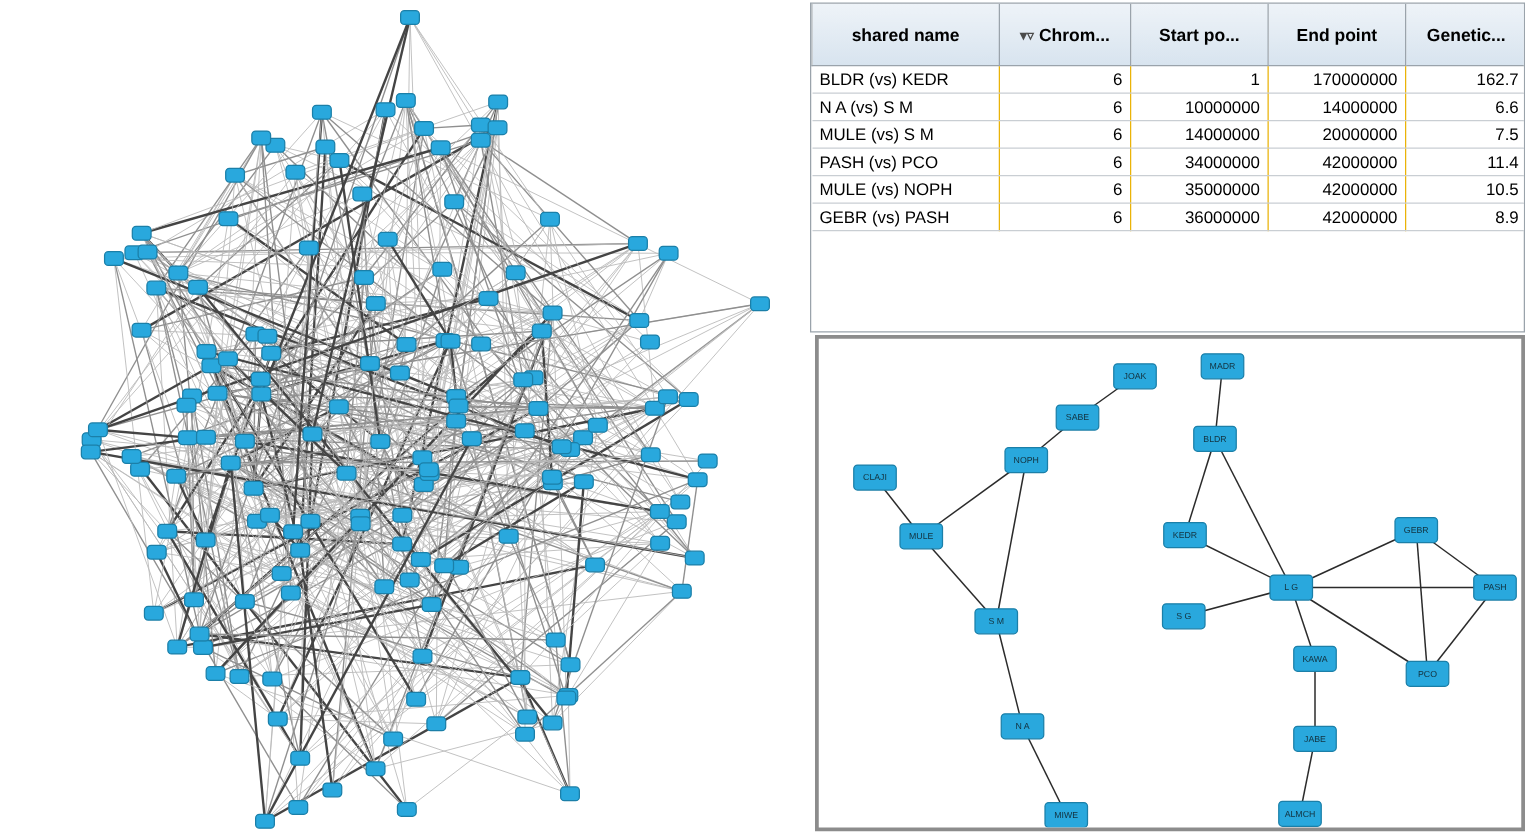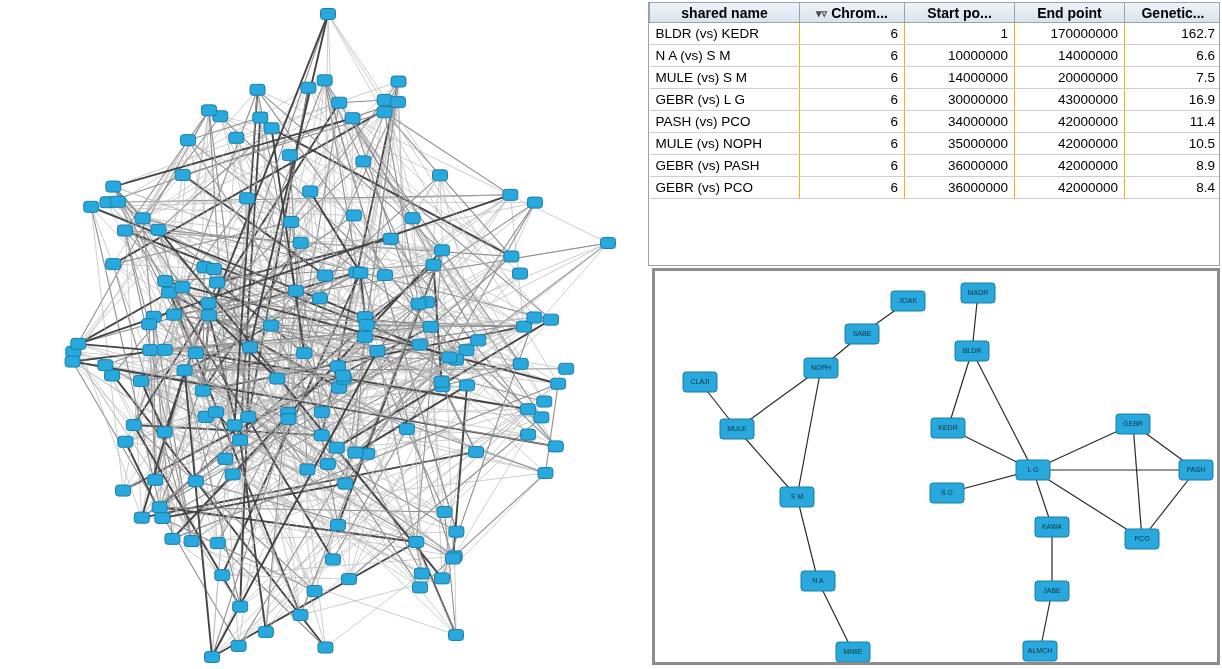--- a/index.html
+++ b/index.html
@@ -45,21 +45,21 @@
     color: #000;
     table-layout: fixed;
   }
   table.data-table th {
     background: linear-gradient(#eef3f8, #d8e4ef);
     border: 1px solid #9aa3ab;
     border-top: none;
     height: 19px;
     font-weight: bold;
     font-size: 14px;
-    padding: 0 6px;
+    padding: 15px 6px;
     text-align: center;
     white-space: nowrap;
     overflow: hidden;
   }
   table.data-table td {
     border-bottom: 1px solid #c9ced3;
     border-right: 1px solid #eab308;
     height: 21px;
     padding: 0 6px;
     white-space: nowrap;
@@ -1398,53 +1398,39 @@
           <td class="num">6.6</td>
         </tr>
         <tr>
           <td class="txt">MULE (vs) S M</td>
           <td class="num">6</td>
           <td class="num">14000000</td>
           <td class="num">20000000</td>
           <td class="num">7.5</td>
         </tr>
         <tr>
-          <td class="txt">GEBR (vs) L G</td>
-          <td class="num">6</td>
-          <td class="num">30000000</td>
-          <td class="num">43000000</td>
-          <td class="num">16.9</td>
-        </tr>
-        <tr>
           <td class="txt">PASH (vs) PCO</td>
           <td class="num">6</td>
           <td class="num">34000000</td>
           <td class="num">42000000</td>
           <td class="num">11.4</td>
         </tr>
         <tr>
           <td class="txt">MULE (vs) NOPH</td>
           <td class="num">6</td>
           <td class="num">35000000</td>
           <td class="num">42000000</td>
           <td class="num">10.5</td>
         </tr>
         <tr>
           <td class="txt">GEBR (vs) PASH</td>
           <td class="num">6</td>
           <td class="num">36000000</td>
           <td class="num">42000000</td>
           <td class="num">8.9</td>
-        </tr>
-        <tr>
-          <td class="txt">GEBR (vs) PCO</td>
-          <td class="num">6</td>
-          <td class="num">36000000</td>
-          <td class="num">42000000</td>
-          <td class="num">8.4</td>
         </tr>
       </tbody>
   </table>
 </div>
 
 <div id="network-small">
   <svg id="small-svg" width="562" height="391">
       <line x1="253" y1="30" x2="207" y2="63" class="edge-small"></line>
       <line x1="207" y1="63" x2="166" y2="97" class="edge-small"></line>
       <line x1="166" y1="97" x2="82" y2="158" class="edge-small"></line>

